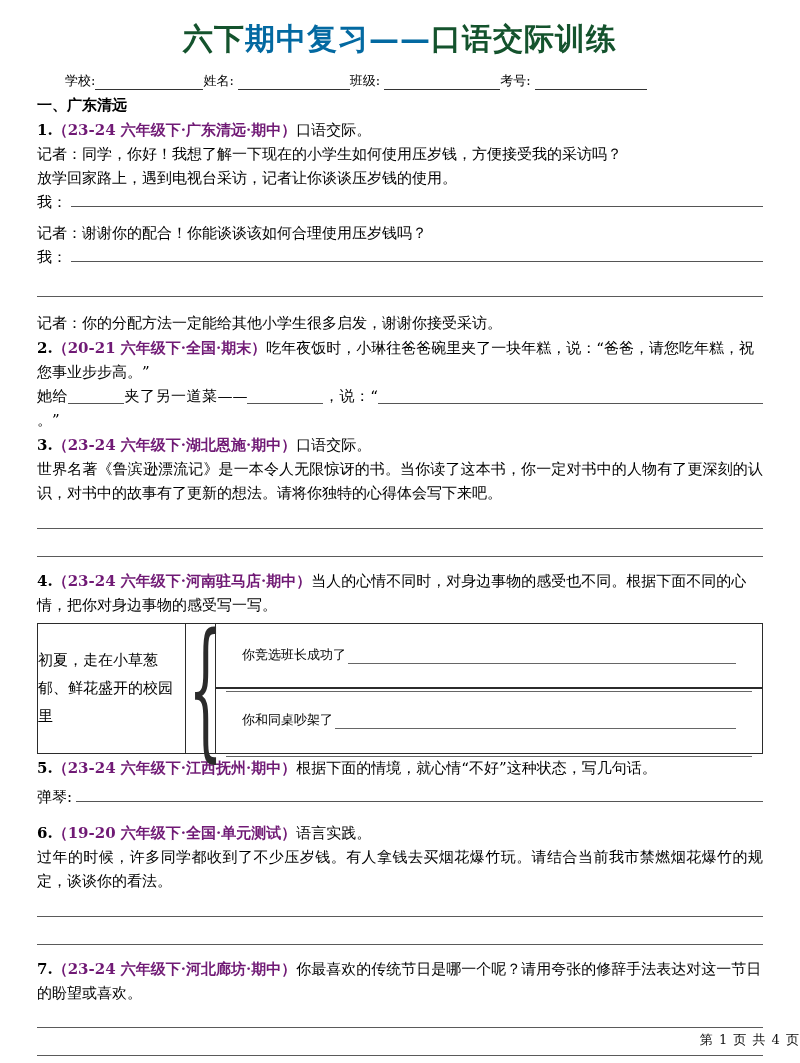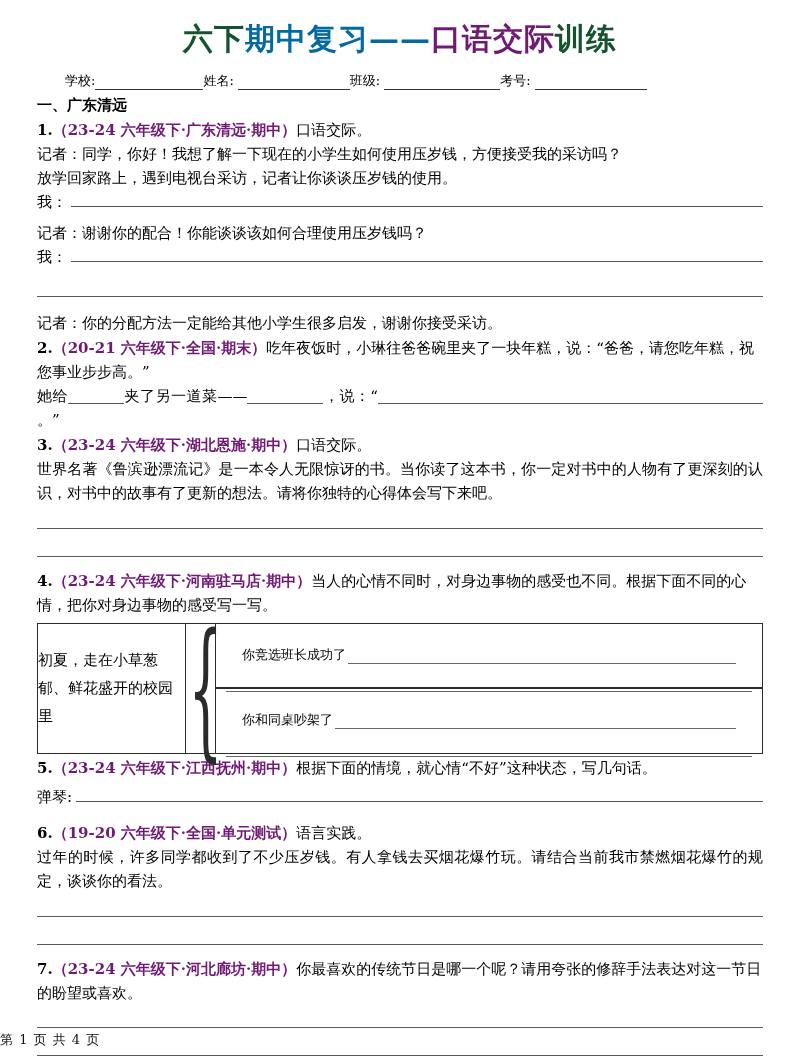--- a/index.html
+++ b/index.html
@@ -28,21 +28,21 @@
     text-align: center;
     font-size: 30px;
     font-weight: bold;
     letter-spacing: 1px;
     line-height: 1.25;
     margin: 6px 0 14px 0;
     white-space: nowrap;
   }
   .t-black { color: #14532d; }
   .t-blue  { color: #0369a1; }
-  .t-red   { color: #701a75; text-align: right; }
+  .t-red   { color: #14532d; text-align: right; }
 
   
   .info-row {
     display: flex;
     align-items: flex-end;
     font-size: 13px;
     margin: 0 0 6px 0;
     padding-left: 28px;
     white-space: nowrap;
   }
@@ -185,21 +185,21 @@
     margin-top: 27px;
     width: 100%;
   }
 
   
   .footer {
     position: absolute;
     left: 0;
     right: 0;
     bottom: 14px;
-    text-align: left;
+    text-align: right;
     font-size: 13px;
     color: #111;
     letter-spacing: 1px;
   }
 
   .gap-sm { height: 6px; }
   .gap-md { height: 12px; }
 </style>
 </head>
 <body>

